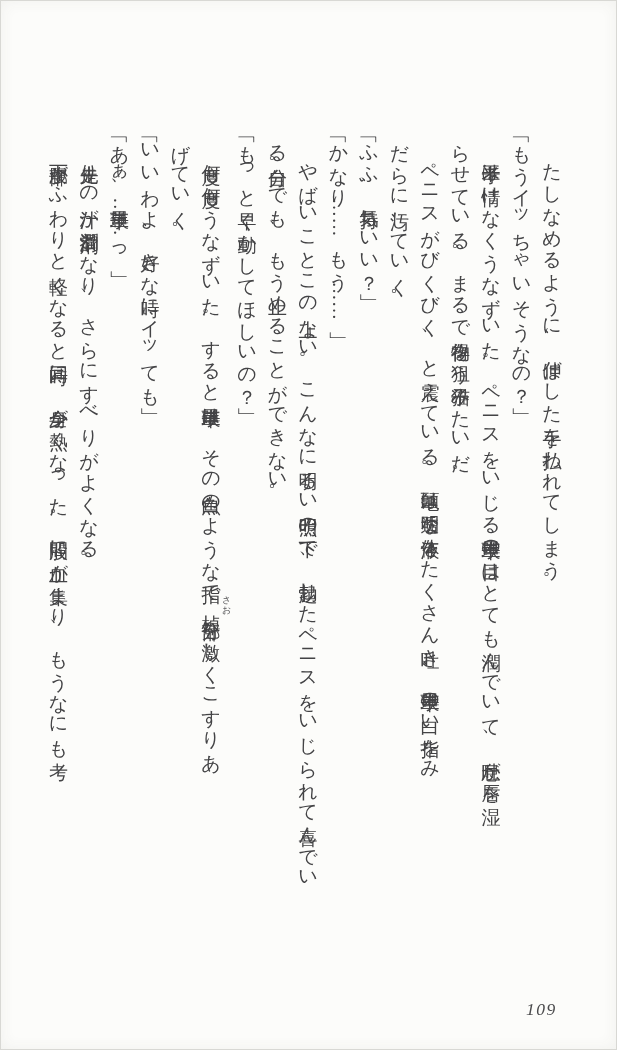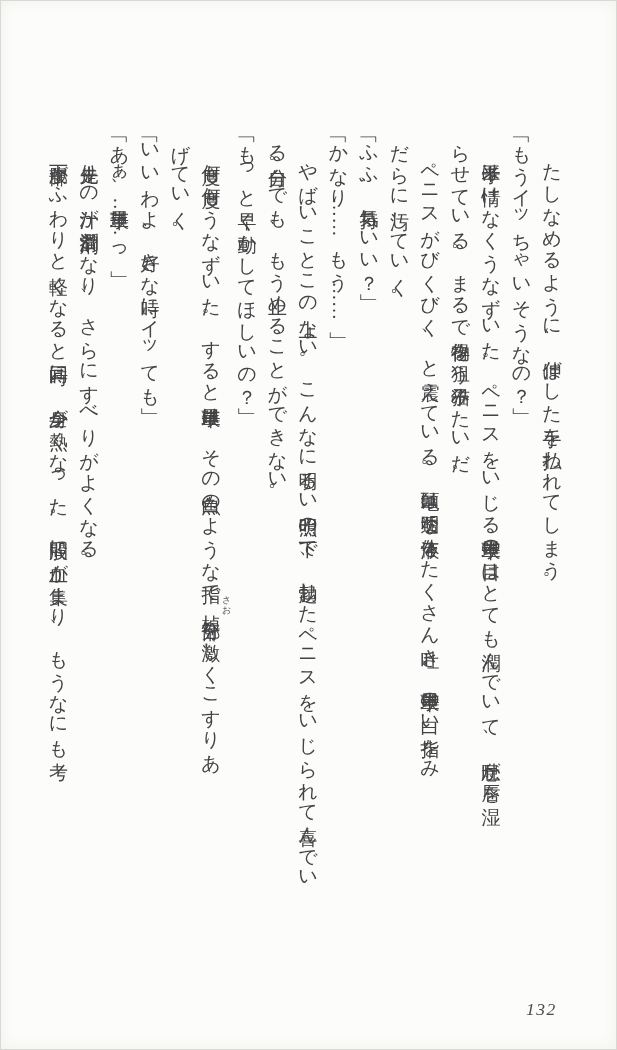--- a/index.html
+++ b/index.html
@@ -74,15 +74,15 @@
     <p>る自分。でも、もう止めることができない。</p>
     <p>「もっと早く動かしてほしいの？」</p>
     <p class="indent"><span>何度も何度もうなずいた。すると瑛里華は、その白魚のような指で</span><ruby><span>棹</span><rt>さお</rt></ruby><span>部分を激しくこすりあ</span></p>
     <p>げていく。</p>
     <p>「いいわよ、好きな時にイッても」</p>
     <p>「あぁ、瑛里華……っ」</p>
     <p class="indent">先走りの汁が潤滑剤となり、さらにすべりがよくなる。</p>
     <p class="indent">下腹部がふわりと軽くなると同時に、全身が熱くなった。股間に血が集まり、もうなにも考</p>
   </div>
 
-  <div class="page-number">132</div>
+  <div class="page-number">109</div>
 
 </div>
 
 </body></html>

